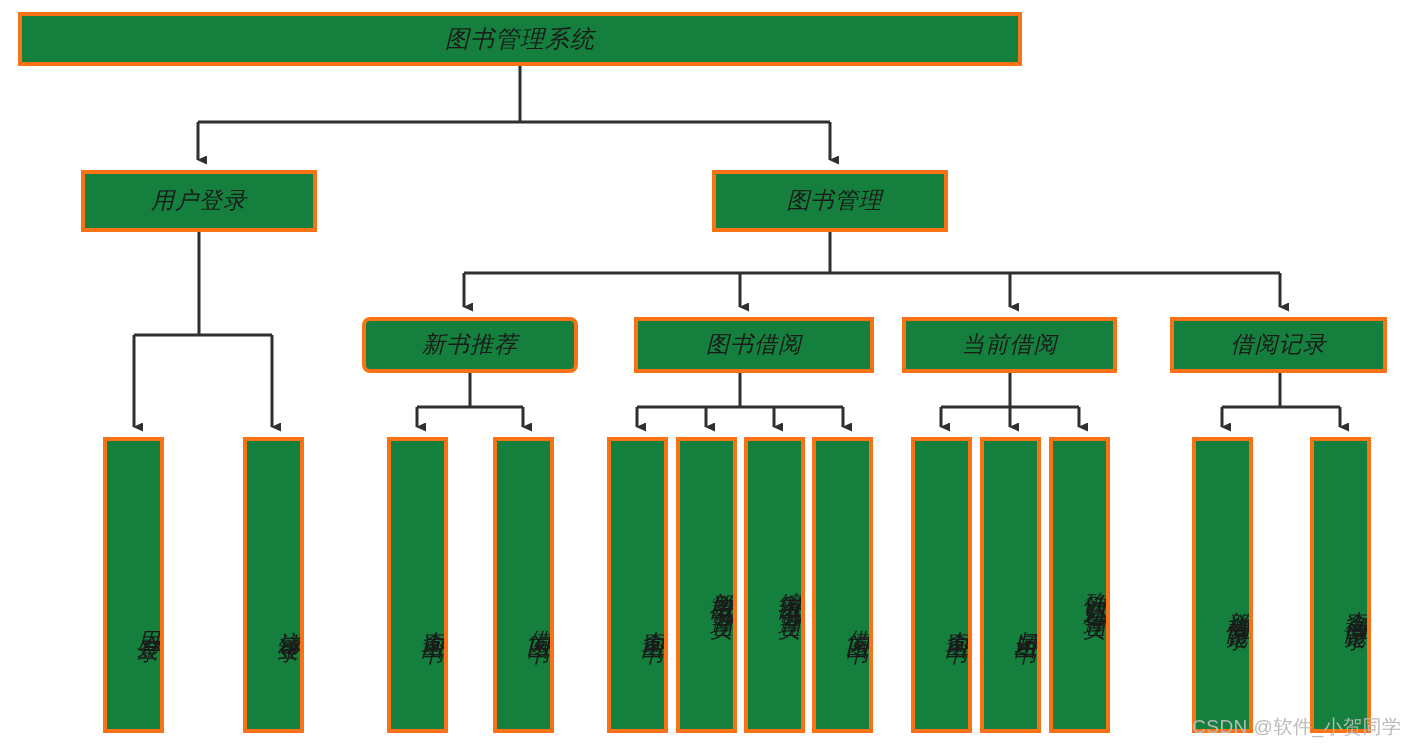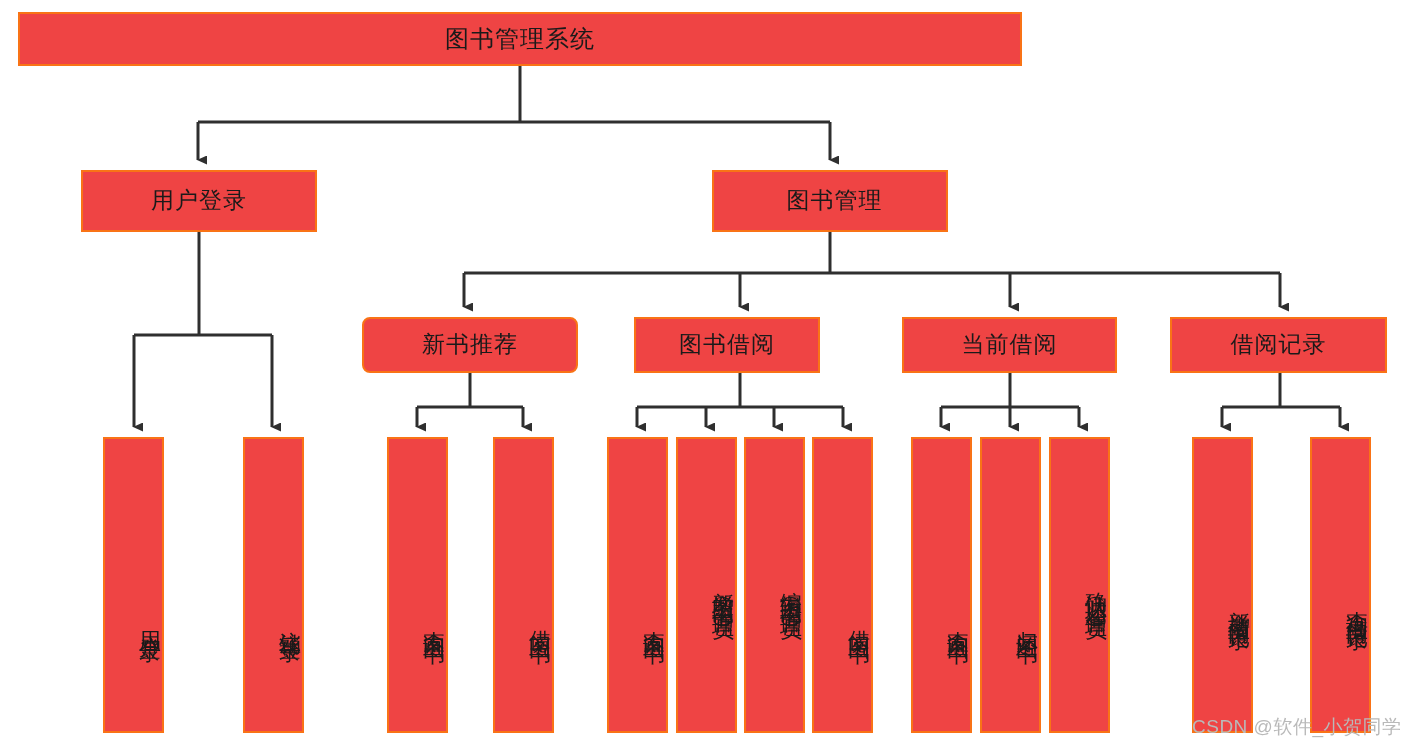--- a/index.html
+++ b/index.html
@@ -21,26 +21,27 @@
   #edge-layer {
     position: absolute;
     left: 0;
     top: 0;
     width: 1405px;
     height: 747px;
   }
   .node {
     position: absolute;
     box-sizing: border-box;
-    background: #ef4444;
-    border: 2px solid #f97316;
+    background: #15803d;
+    border: 4px solid #f97316;
     display: flex;
     align-items: center;
     justify-content: center;
     color: #1a1a1a;
+    font-style: italic;
   }
   .node-h {
     font-size: 23px;
     letter-spacing: 1px;
     line-height: 1.1;
     white-space: nowrap;
   }
   .node-root {
     font-size: 24px;
     letter-spacing: 1px;
@@ -142,21 +143,21 @@
   </div>
 
   <div class="node node-h" style="left:712px; top:170px; width:236px; height:62px;padding-left:9px;">
     <span>图书管理</span>
   </div>
 
   <div class="node node-h" style="left:362px; top:317px; width:216px; height:56px;border-radius:8px;">
     <span>新书推荐</span>
   </div>
 
-  <div class="node node-h" style="left:634px; top:317px; width:186px; height:56px;">
+  <div class="node node-h" style="left:634px; top:317px; width:240px; height:56px;">
     <span>图书借阅</span>
   </div>
 
   <div class="node node-h" style="left:1170px; top:317px; width:217px; height:56px;">
     <span>借阅记录</span>
   </div>
 
   <div class="node node-h" style="left:902px; top:317px; width:215px; height:56px;">
     <span>当前借阅</span>
   </div>

